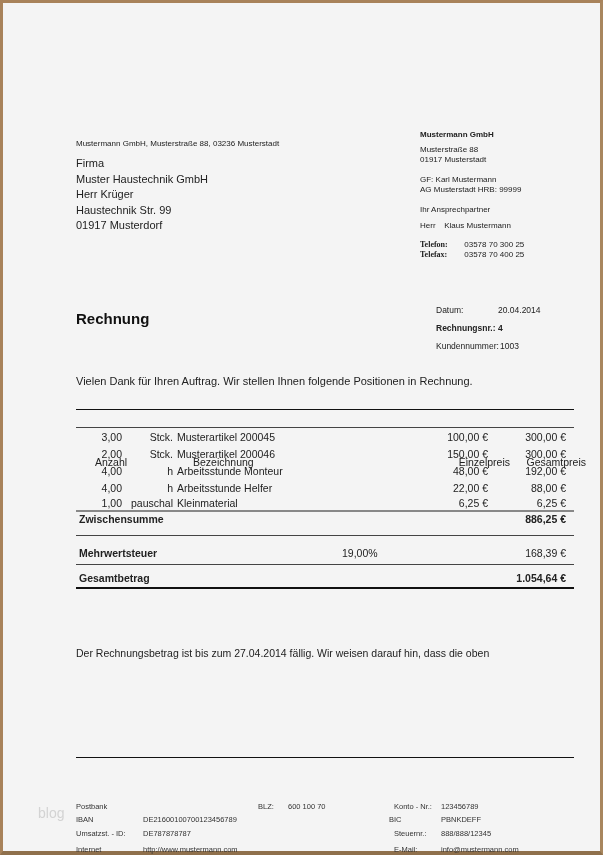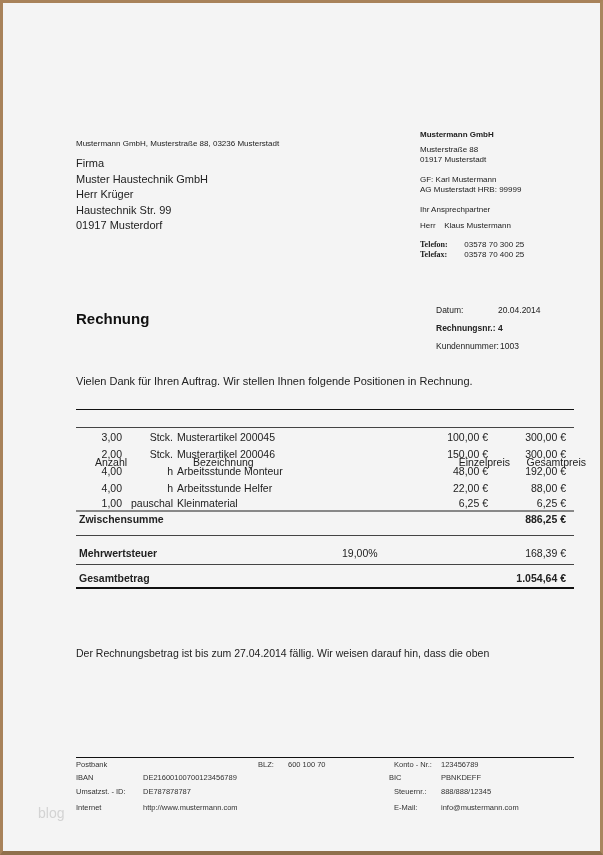--- a/index.html
+++ b/index.html
@@ -36,21 +36,21 @@
   .table { position:absolute; left:76px; top:410px; width:498px; font-size:10.5px; color:#222; }
   .hr { position:absolute; left:76px; width:498px; height:0; border-top:1.5px solid #111; }
   .hr.thin { border-top:1px solid #444; }
   .hr.gray { border-top:2px solid #888; }
   .thead { position:absolute; top:0; left:16px; width:498px; height:17px; font-weight:normal;margin-top:44px; }
   .cell { position:absolute; }
   .row { position:absolute; left:0; width:498px; height:17px; }
   .r { text-align:right; }
 
   .footer { position:absolute; left:76px; top:760px; font-size:7.5px; color:#333; }
-  .footer .ln { position:absolute; white-space:nowrap; }
+  .footer .ln { position:absolute; white-space:nowrap;margin-top:42px; }
   .watermark { left:38px; top:805px; font-size:14px; color:#d3d3d3; }
 </style>
 </head>
 <body>
 
 <div class="frame"></div>
 
 <div class="abs sender-line">Mustermann GmbH, Musterstraße 88, 03236 Musterstadt</div>
 
 <div class="abs recipient">

